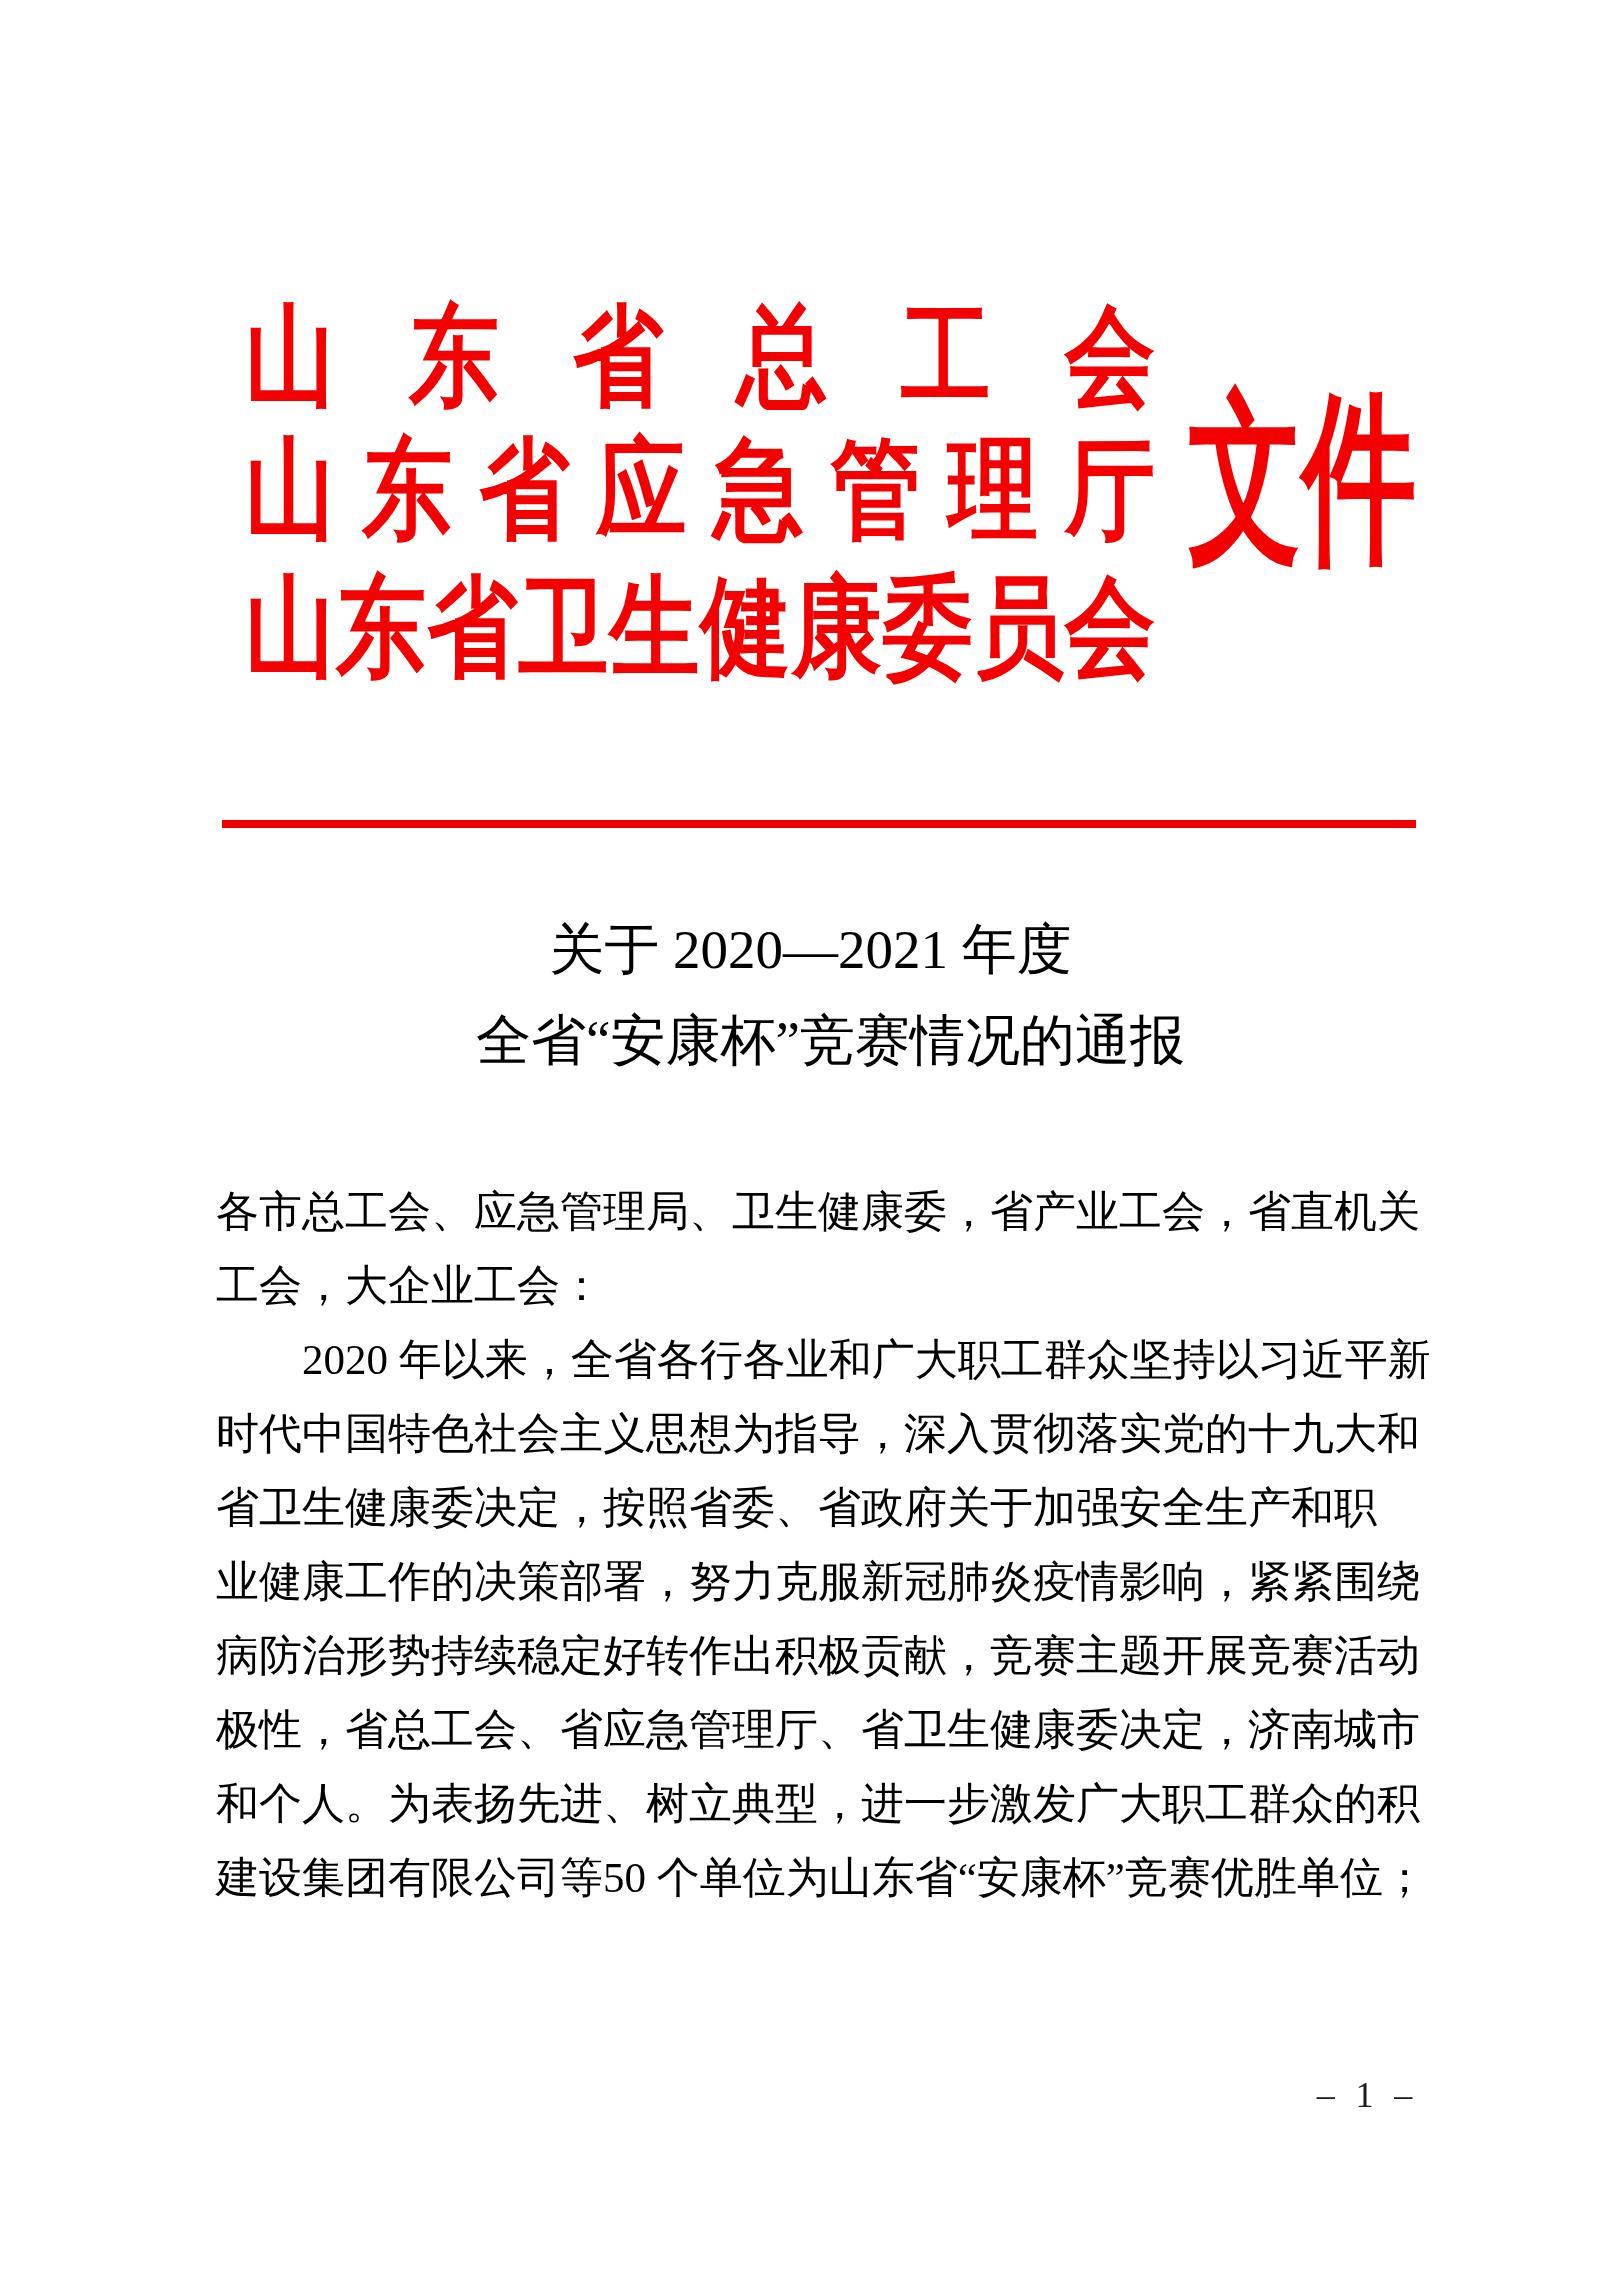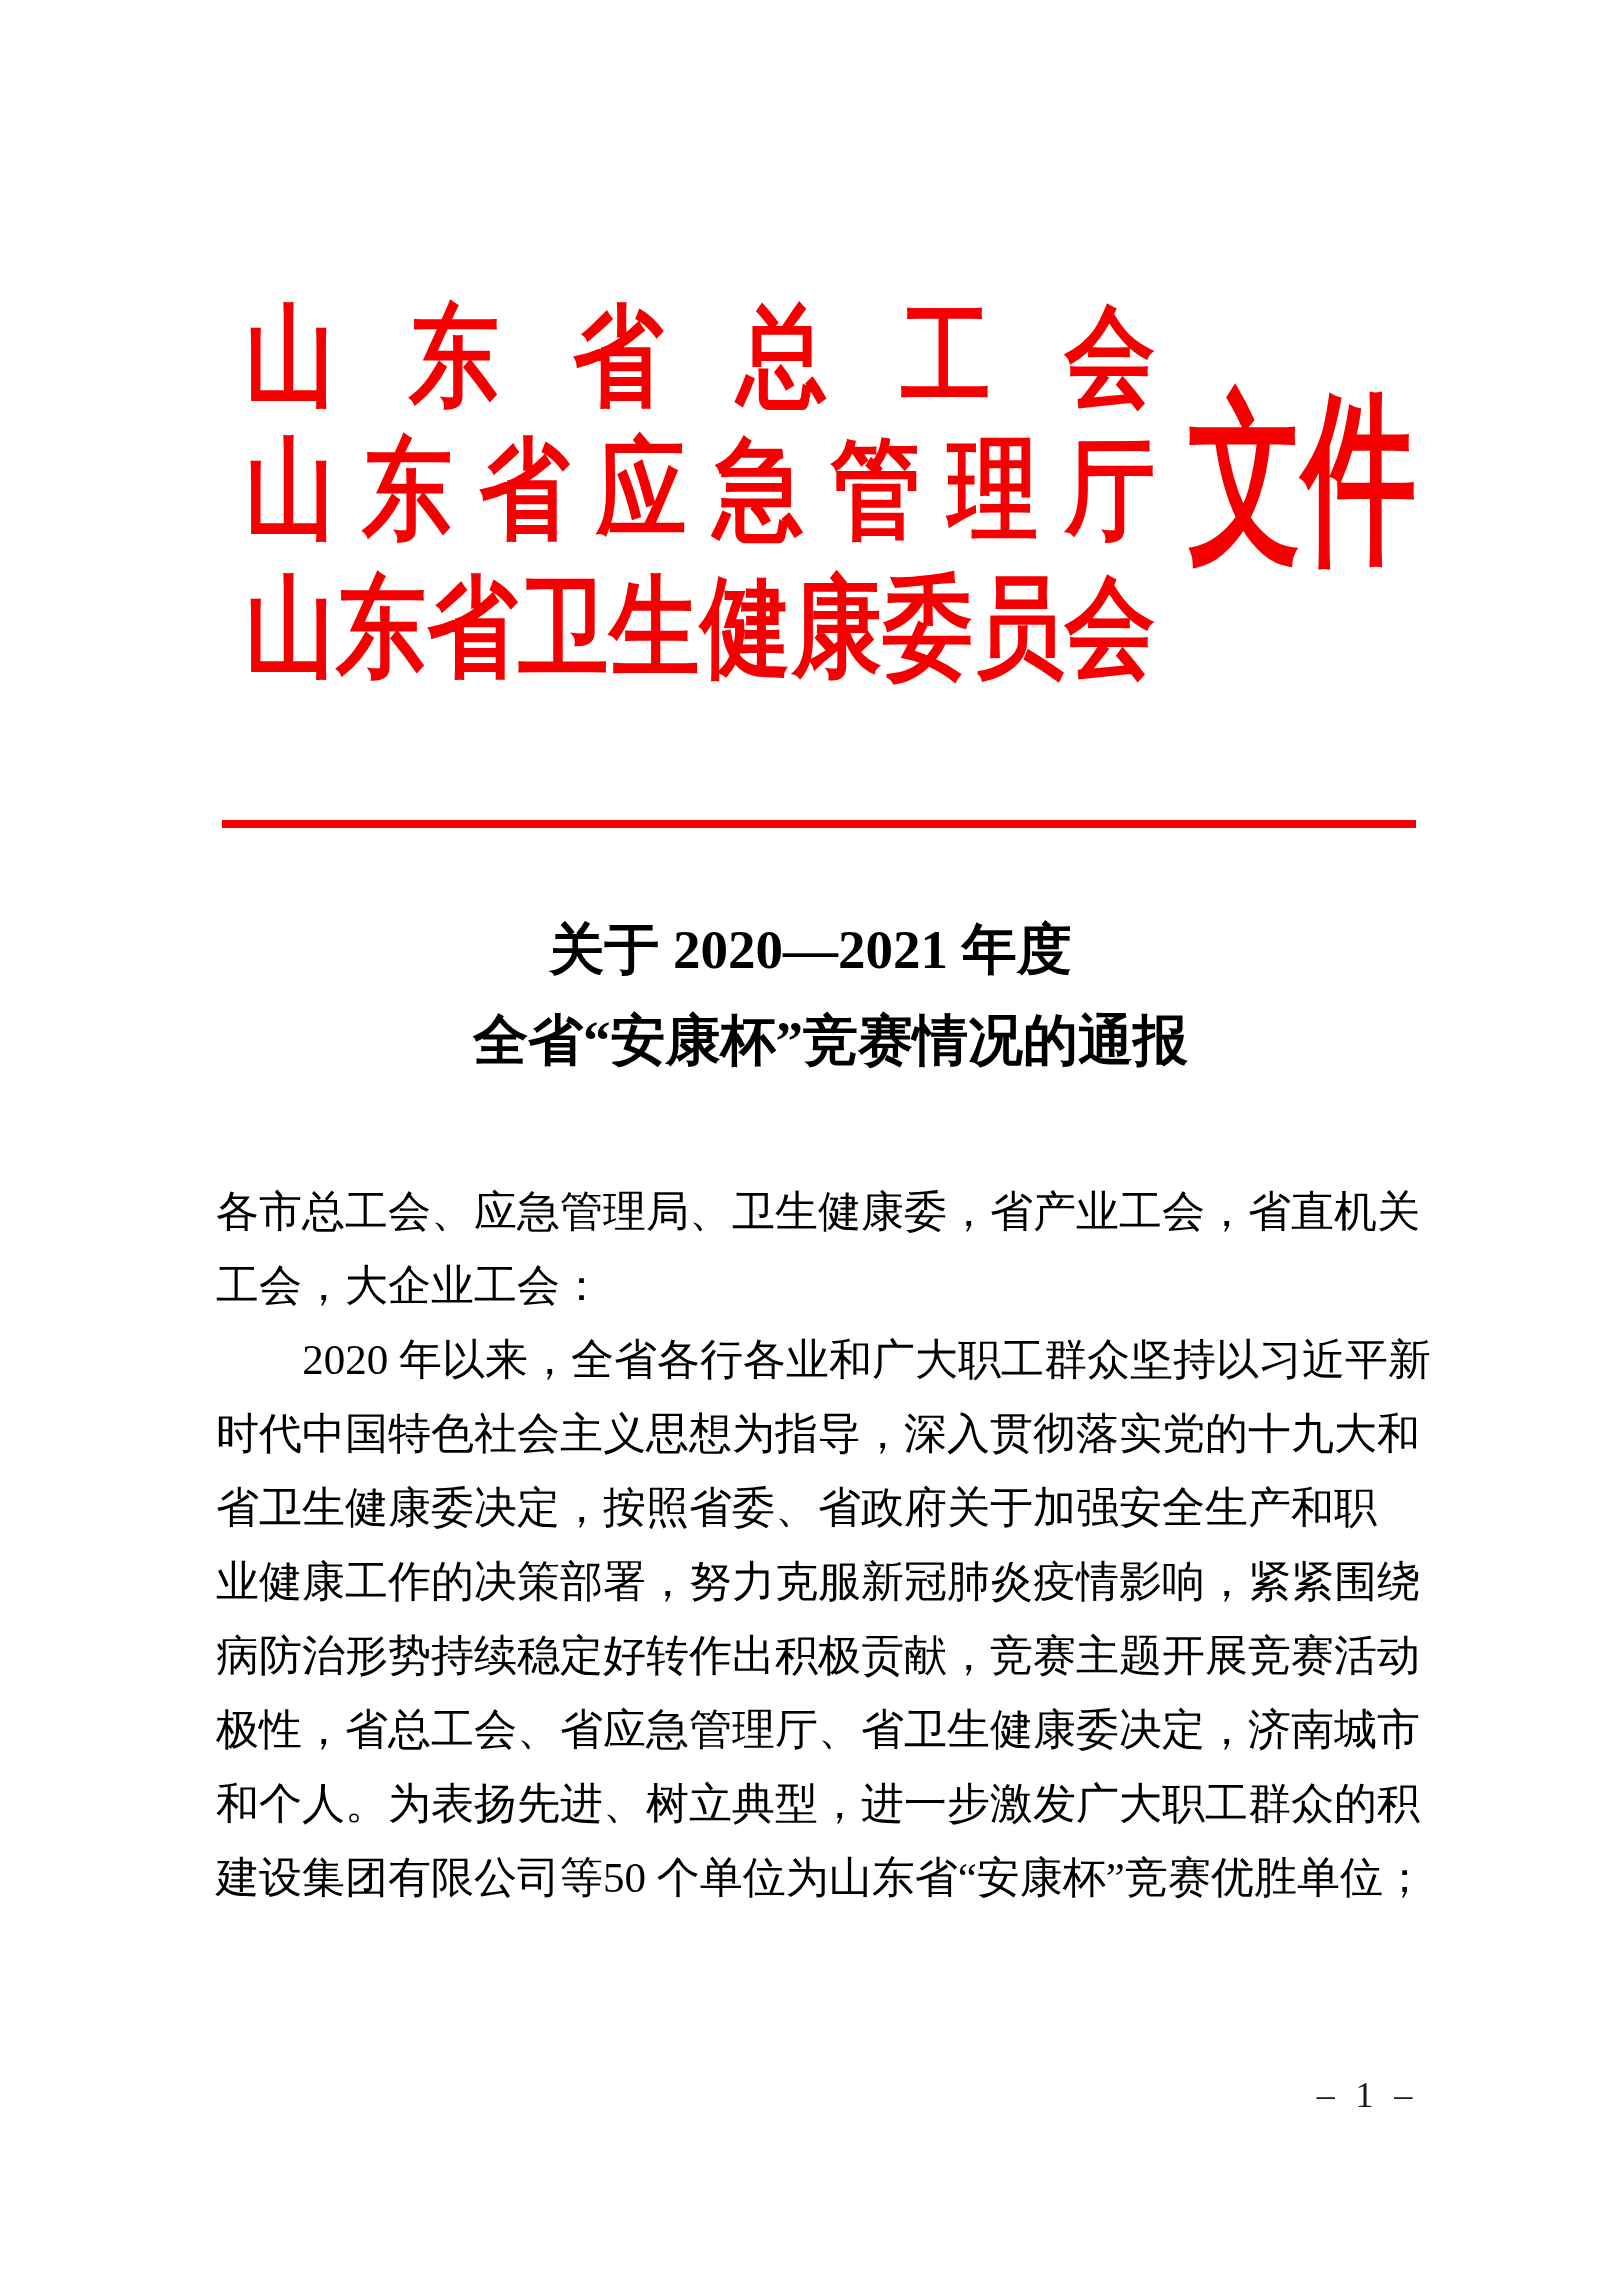--- a/index.html
+++ b/index.html
@@ -46,40 +46,40 @@
     position:absolute;left:222px;top:820px;
     width:1194px;height:7.8px;
     background:var(--divider-red);
   }
 
   
   .doc-title{
     position:absolute;left:0;width:1621px;
     text-align:center;
     color:var(--text-black);
-    font-weight:bold;
+    font-weight:normal;
     font-size:55px;line-height:61px;
     margin:0;
     white-space:nowrap;
   }
   .doc-title-1{top:919px;}
   .doc-title-2{top:1010px;margin-left:20px;}
 
   
   .body-lines{
     position:absolute;left:216px;top:1175px;width:1215px;
     color:var(--text-black);
     font-size:43px;
     font-family:Liberation Serif, serif;
   }
   .body-line{
     height:74px;line-height:74px;
     white-space:nowrap;
   }
-  .body-line.indent{text-indent:86px;text-align:center;}
+  .body-line.indent{text-indent:86px;}
 
   
   .page-number{
     position:absolute;left:1294px;top:2074px;width:147px;
     text-align:center;
     color:#1a1a1a;
     font-size:36px;line-height:43px;
     letter-spacing:5.9px;
     white-space:nowrap;
   }

